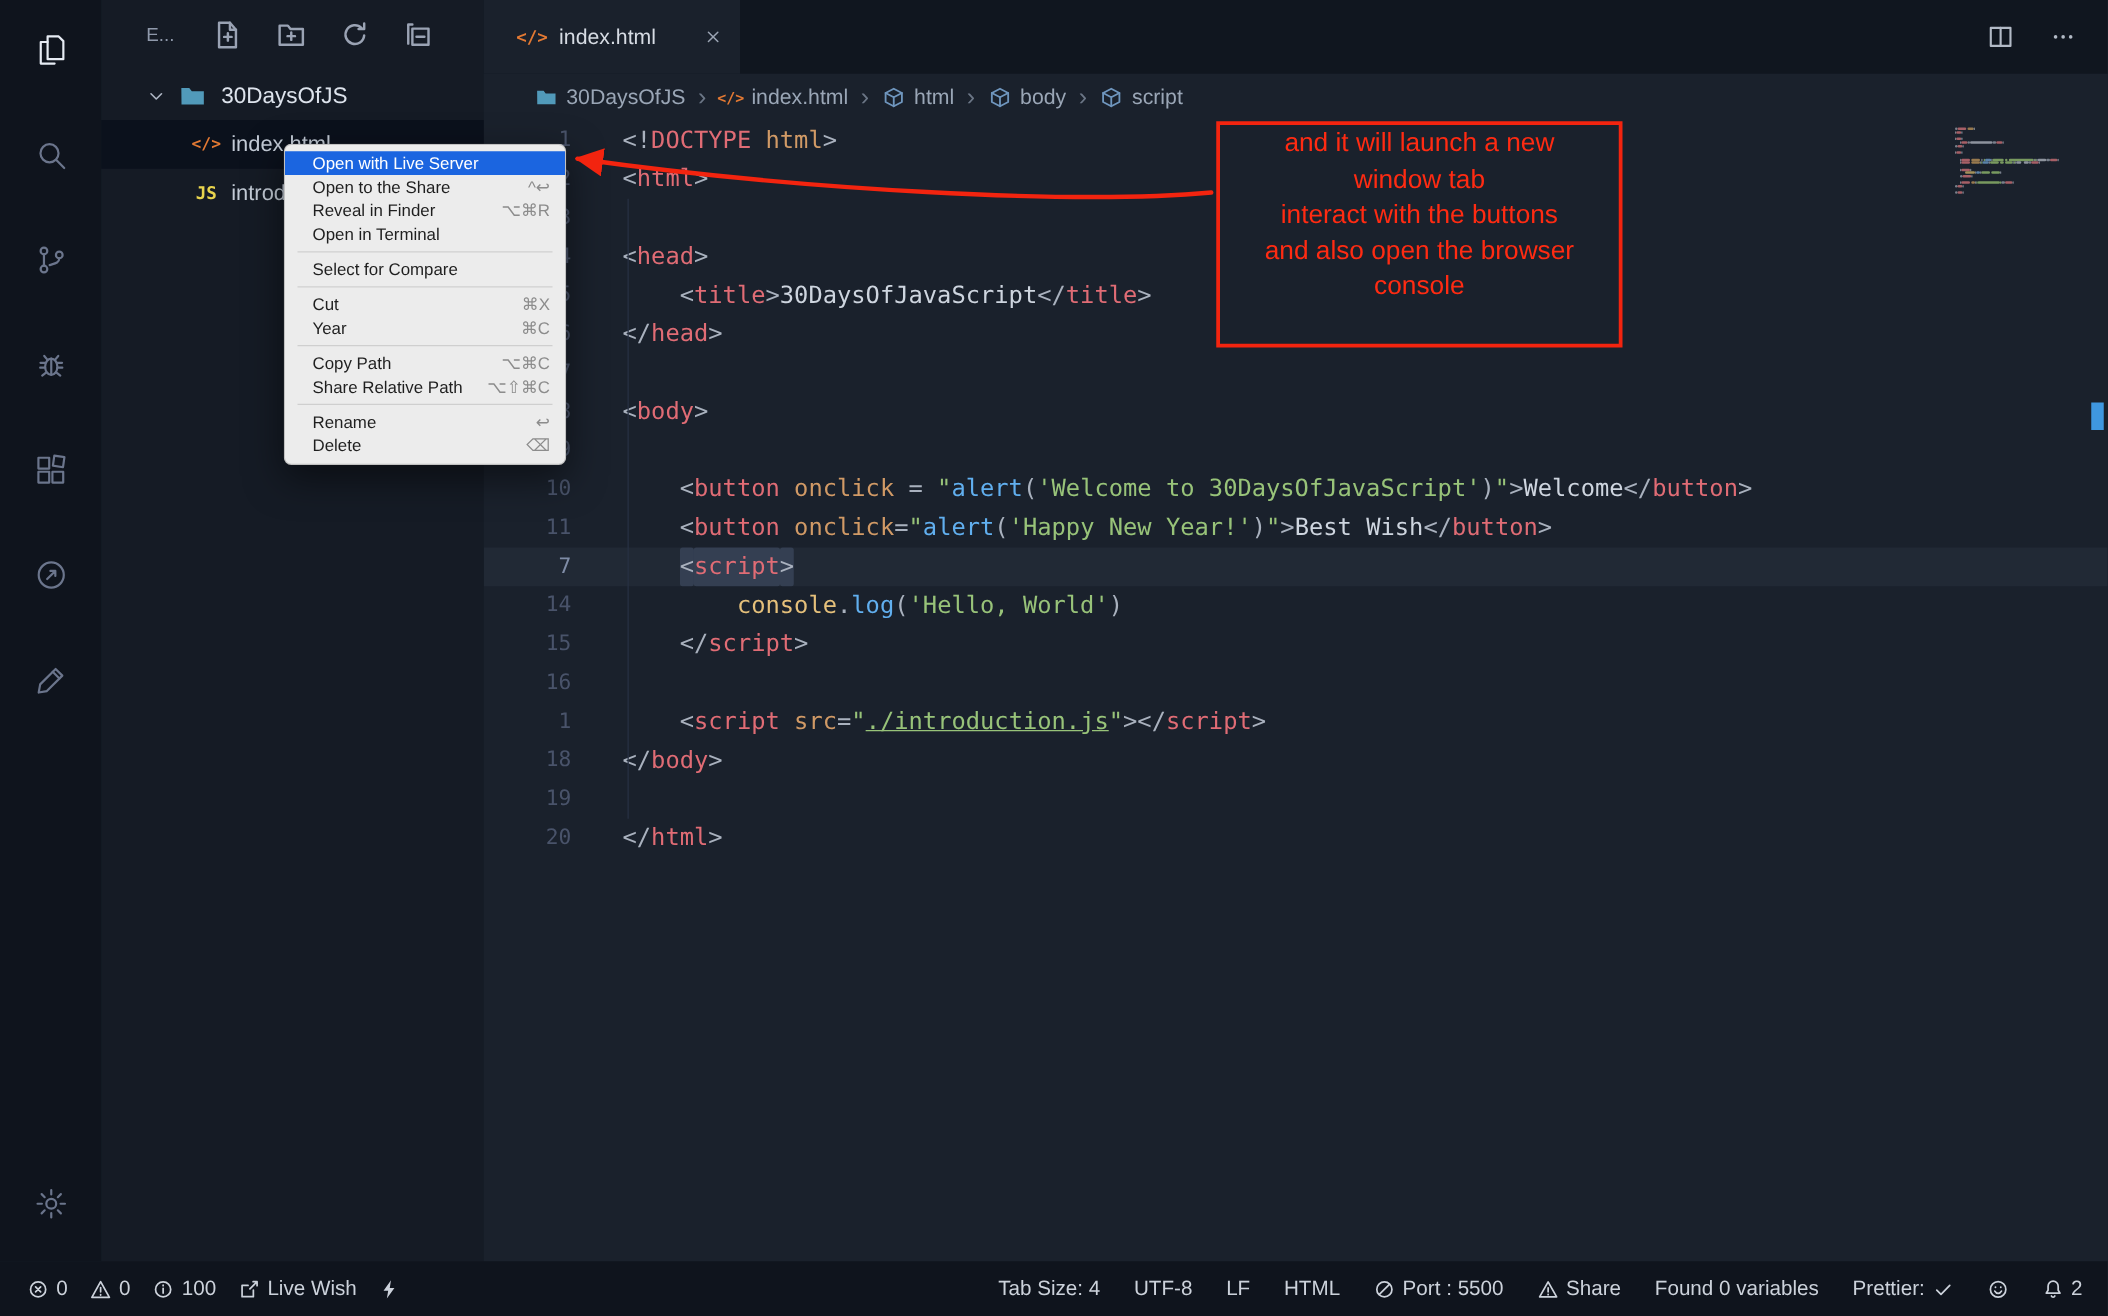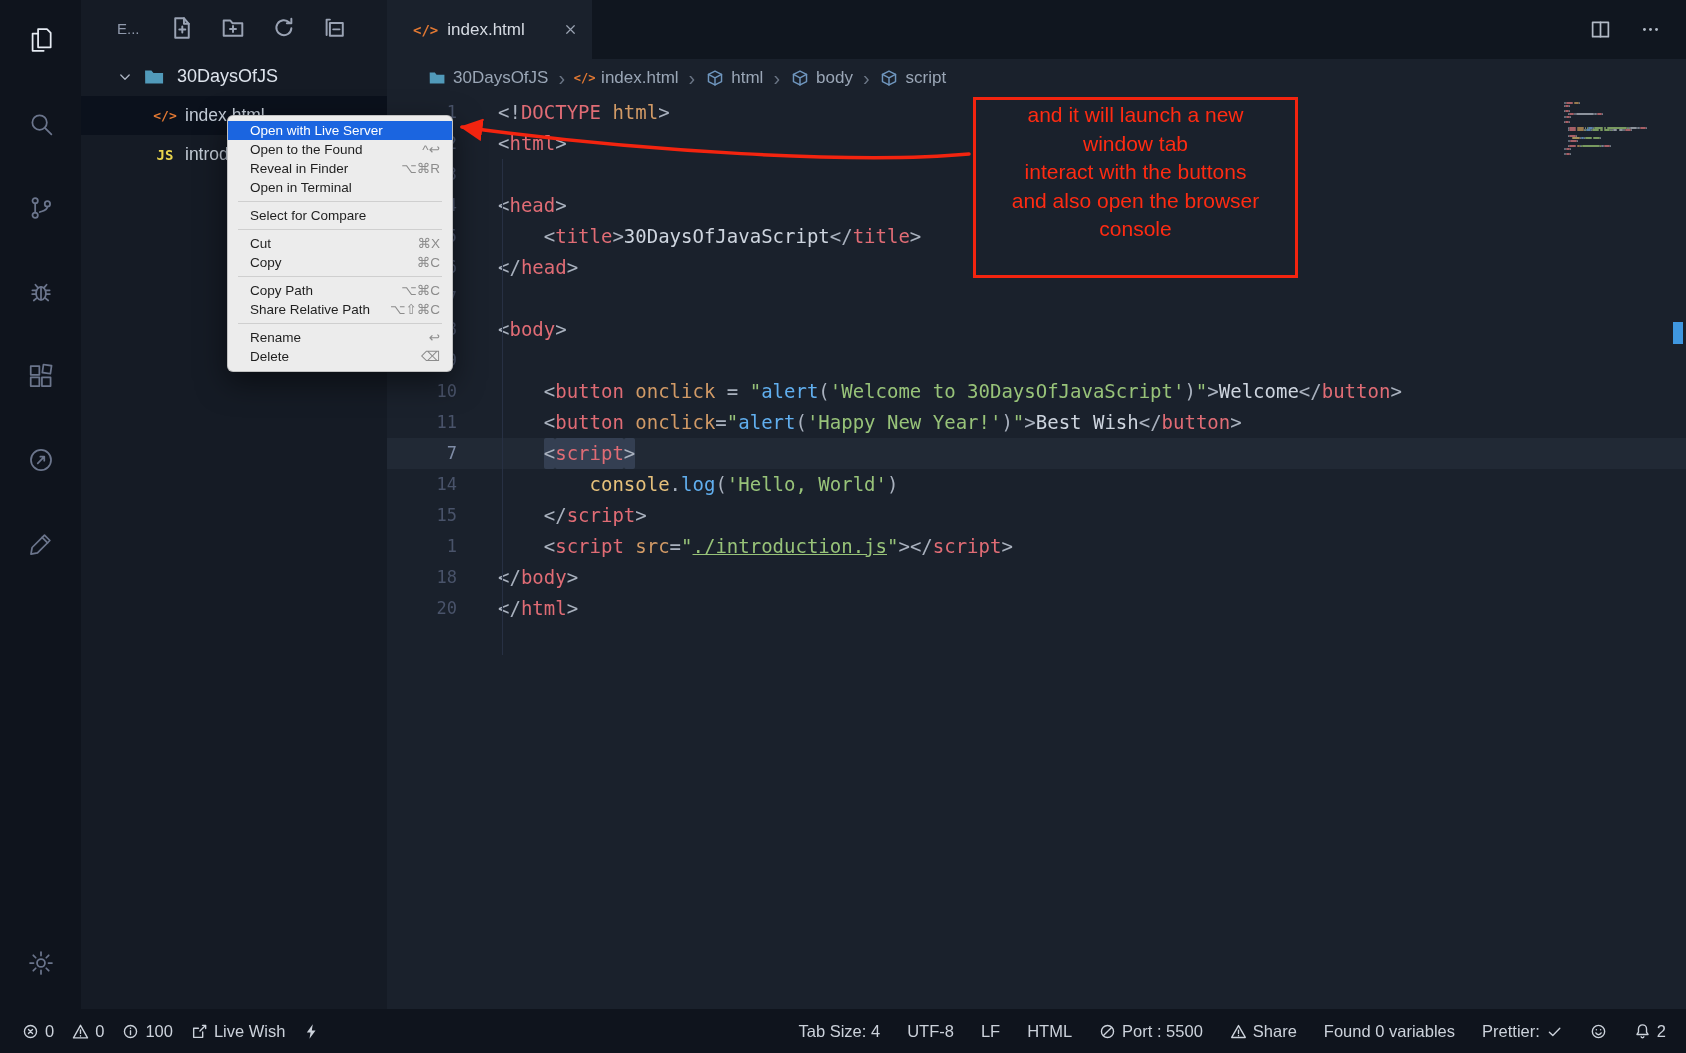--- a/index.html
+++ b/index.html
@@ -351,26 +351,34 @@
         </div>
         <div class="line">
           <div class="ln">14</div>
           <div class="lc lc-pad"><span class="tk-pun">        </span><span class="tk-obj">console</span><span class="tk-pun">.</span><span class="tk-fn">log</span><span class="tk-pun">(</span><span class="tk-str">'Hello, World'</span><span class="tk-pun">)</span></div>
         </div>
         <div class="line">
           <div class="ln">15</div>
           <div class="lc lc-pad"><span class="tk-pun">    &lt;/</span><span class="tk-tag">script</span><span class="tk-pun">&gt;</span></div>
         </div>
         <div class="line">
+          <div class="ln">16</div>
+          <div class="lc lc-pad"></div>
+        </div>
+        <div class="line">
           <div class="ln">1</div>
           <div class="lc lc-pad"><span class="tk-pun">    &lt;</span><span class="tk-tag">script</span><span class="tk-attr"> src</span><span class="tk-pun">=</span><span class="tk-str">"</span><span class="tk-lnk">./introduction.js</span><span class="tk-str">"</span><span class="tk-pun">&gt;&lt;/</span><span class="tk-tag">script</span><span class="tk-pun">&gt;</span></div>
         </div>
         <div class="line">
           <div class="ln">18</div>
           <div class="lc lc-pad"><span class="tk-pun">&lt;/</span><span class="tk-tag">body</span><span class="tk-pun">&gt;</span></div>
+        </div>
+        <div class="line">
+          <div class="ln">19</div>
+          <div class="lc lc-pad"></div>
         </div>
         <div class="line">
           <div class="ln">20</div>
           <div class="lc lc-pad"><span class="tk-pun">&lt;/</span><span class="tk-tag">html</span><span class="tk-pun">&gt;</span></div>
         </div>
       </div>
     <div class="minimap" id="minimap">
         <div class="mm-line">
           <i class="mc-pun" style="width: 2.1px;"></i>
           <i class="mc-tag" style="width: 7.35px;"></i>
@@ -625,21 +633,21 @@
       </div>
     </div>
 </div>
 
 <div class="menu" id="ctx-menu">
     <div class="menu-item active">
       <div class="menu-label">Open with Live Server</div>
       <div class="menu-shortcut"></div>
     </div>
     <div class="menu-item">
-      <div class="menu-label">Open to the Found</div>
+      <div class="menu-label">Open to the Share</div>
       <div class="menu-shortcut">^↩</div>
     </div>
     <div class="menu-item">
       <div class="menu-label">Reveal in Finder</div>
       <div class="menu-shortcut">⌥⌘R</div>
     </div>
     <div class="menu-item">
       <div class="menu-label">Open in Terminal</div>
       <div class="menu-shortcut"></div>
     </div>
@@ -647,21 +655,21 @@
     <div class="menu-item">
       <div class="menu-label">Select for Compare</div>
       <div class="menu-shortcut"></div>
     </div>
     <div class="menu-sep"></div>
     <div class="menu-item">
       <div class="menu-label">Cut</div>
       <div class="menu-shortcut">⌘X</div>
     </div>
     <div class="menu-item">
-      <div class="menu-label">Copy</div>
+      <div class="menu-label">Year</div>
       <div class="menu-shortcut">⌘C</div>
     </div>
     <div class="menu-sep"></div>
     <div class="menu-item">
       <div class="menu-label">Copy Path</div>
       <div class="menu-shortcut">⌥⌘C</div>
     </div>
     <div class="menu-item">
       <div class="menu-label">Share Relative Path</div>
       <div class="menu-shortcut">⌥⇧⌘C</div>

